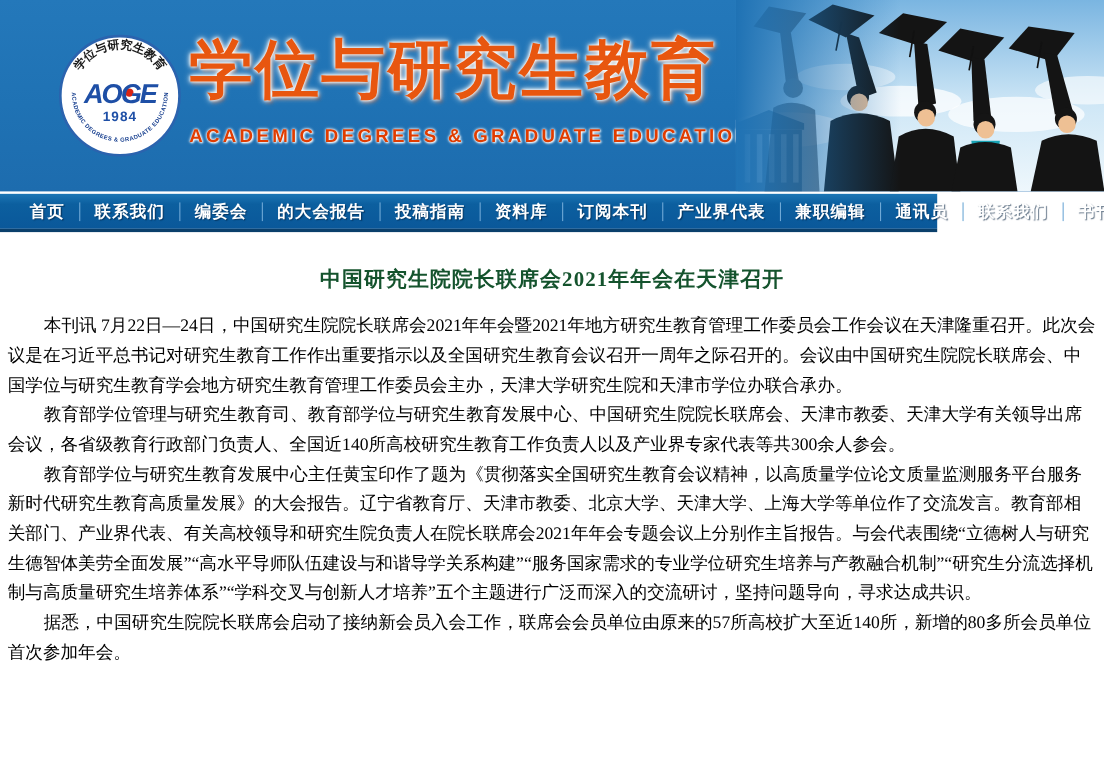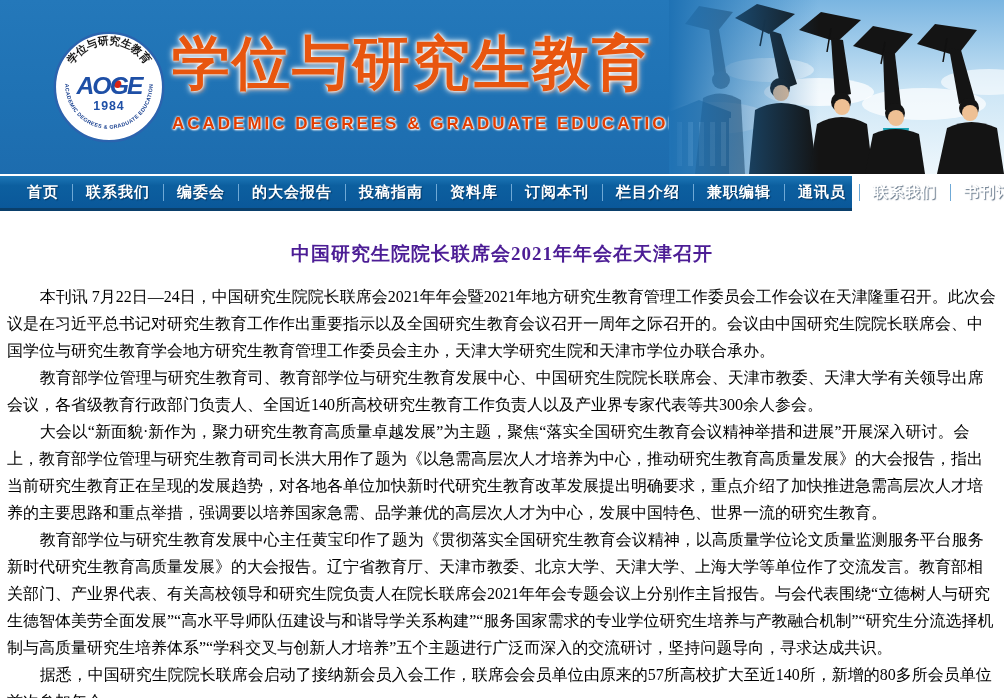--- a/index.html
+++ b/index.html
@@ -41,21 +41,21 @@
   .nav-item {
     color:#ffffff; font-weight:bold; font-size:15px; letter-spacing:1px;
     padding:0 13px; text-decoration:none; white-space:nowrap; cursor:pointer;
     text-shadow:1px 1px 1px rgba(0,30,60,.6);
   }
   .nav-sep { width:1px; height:17px; background:#6fa9d6; flex:0 0 auto; }
   
   .article { padding:0 7px; }
   .article-title {
     font-family:"Liberation Serif","DejaVu Serif",serif;
-    font-size:19px; font-weight:bold; color:#4c1d95; text-align:center;
+    font-size:19px; font-weight:bold; color:#14532d; text-align:center;
     margin:30px 0 16px 0; letter-spacing:1px;
   }
   .article-body {
     font-family:"Liberation Serif","DejaVu Serif",serif;
     font-size:16px; line-height:27px; color:#000;
   }
   .article-body p { margin:0; text-indent:2.05em; }
 </style>
 </head>
 <body>
@@ -175,33 +175,32 @@
     <a class="nav-item">编委会</a>
     <span class="nav-sep"></span>
     <a class="nav-item">的大会报告</a>
     <span class="nav-sep"></span>
     <a class="nav-item">投稿指南</a>
     <span class="nav-sep"></span>
     <a class="nav-item">资料库</a>
     <span class="nav-sep"></span>
     <a class="nav-item">订阅本刊</a>
     <span class="nav-sep"></span>
-    <a class="nav-item">栏目介绍</a>
+    <a class="nav-item">产业界代表</a>
     <span class="nav-sep"></span>
     <a class="nav-item">兼职编辑</a>
     <span class="nav-sep"></span>
     <a class="nav-item">通讯员</a>
     <span class="nav-sep"></span>
     <a class="nav-item">联系我们</a>
     <span class="nav-sep"></span>
     <a class="nav-item">书刊订阅</a>
   </nav>
 
 <main class="article">
   <h1 class="article-title">中国研究生院院长联席会2021年年会在天津召开</h1>
   <div class="article-body">
       <p>本刊讯 7月22日—24日，中国研究生院院长联席会2021年年会暨2021年地方研究生教育管理工作委员会工作会议在天津隆重召开。此次会议是在习近平总书记对研究生教育工作作出重要指示以及全国研究生教育会议召开一周年之际召开的。会议由中国研究生院院长联席会、中国学位与研究生教育学会地方研究生教育管理工作委员会主办，天津大学研究生院和天津市学位办联合承办。</p>
       <p>教育部学位管理与研究生教育司、教育部学位与研究生教育发展中心、中国研究生院院长联席会、天津市教委、天津大学有关领导出席会议，各省级教育行政部门负责人、全国近140所高校研究生教育工作负责人以及产业界专家代表等共300余人参会。</p>
-      <p>大会以“新面貌·新作为，聚力研究生教育高质量卓越发展”为主题，聚焦“落实全国研究生教育会议精神举措和进展”开展深入研讨。会上，教育部学位管理与研究生教育司司长洪大用作了题为《以急需高层次人才培养为中心，推动研究生教育高质量发展》的大会报告，指出当前研究生教育正在呈现的发展趋势，对各地各单位加快新时代研究生教育改革发展提出明确要求，重点介绍了加快推进急需高层次人才培养的主要思路和重点举措，强调要以培养国家急需、品学兼优的高层次人才为中心，发展中国特色、世界一流的研究生教育。</p>
       <p>教育部学位与研究生教育发展中心主任黄宝印作了题为《贯彻落实全国研究生教育会议精神，以高质量学位论文质量监测服务平台服务新时代研究生教育高质量发展》的大会报告。辽宁省教育厅、天津市教委、北京大学、天津大学、上海大学等单位作了交流发言。教育部相关部门、产业界代表、有关高校领导和研究生院负责人在院长联席会2021年年会专题会议上分别作主旨报告。与会代表围绕“立德树人与研究生德智体美劳全面发展”“高水平导师队伍建设与和谐导学关系构建”“服务国家需求的专业学位研究生培养与产教融合机制”“研究生分流选择机制与高质量研究生培养体系”“学科交叉与创新人才培养”五个主题进行广泛而深入的交流研讨，坚持问题导向，寻求达成共识。</p>
       <p>据悉，中国研究生院院长联席会启动了接纳新会员入会工作，联席会会员单位由原来的57所高校扩大至近140所，新增的80多所会员单位首次参加年会。</p>
     </div>
 </main>
 
 </body></html>

